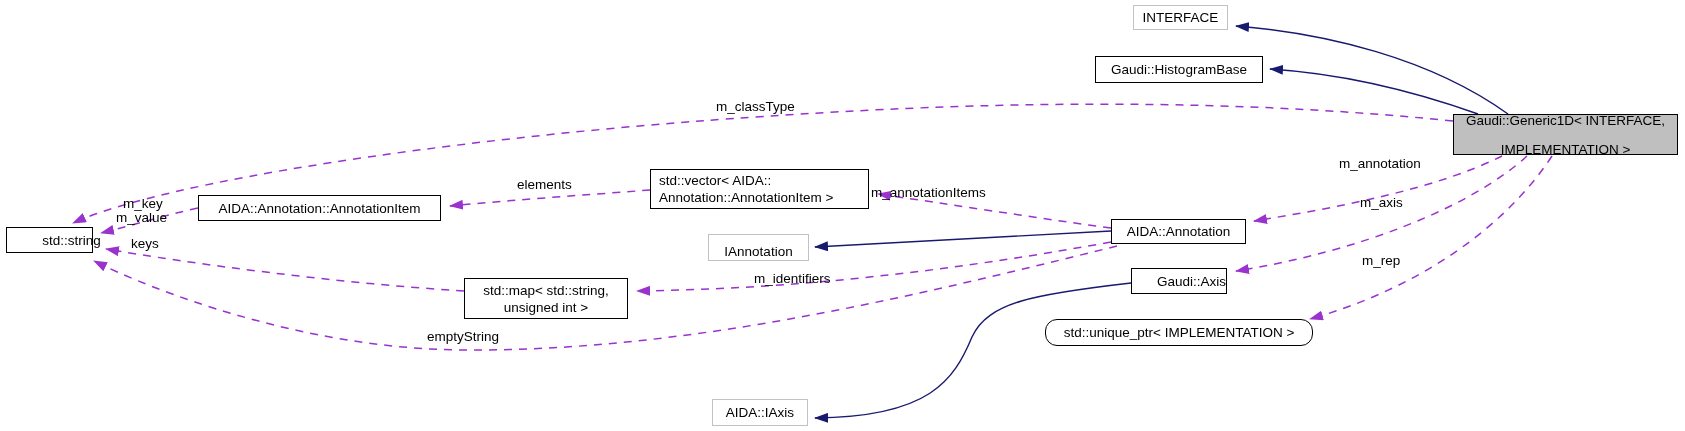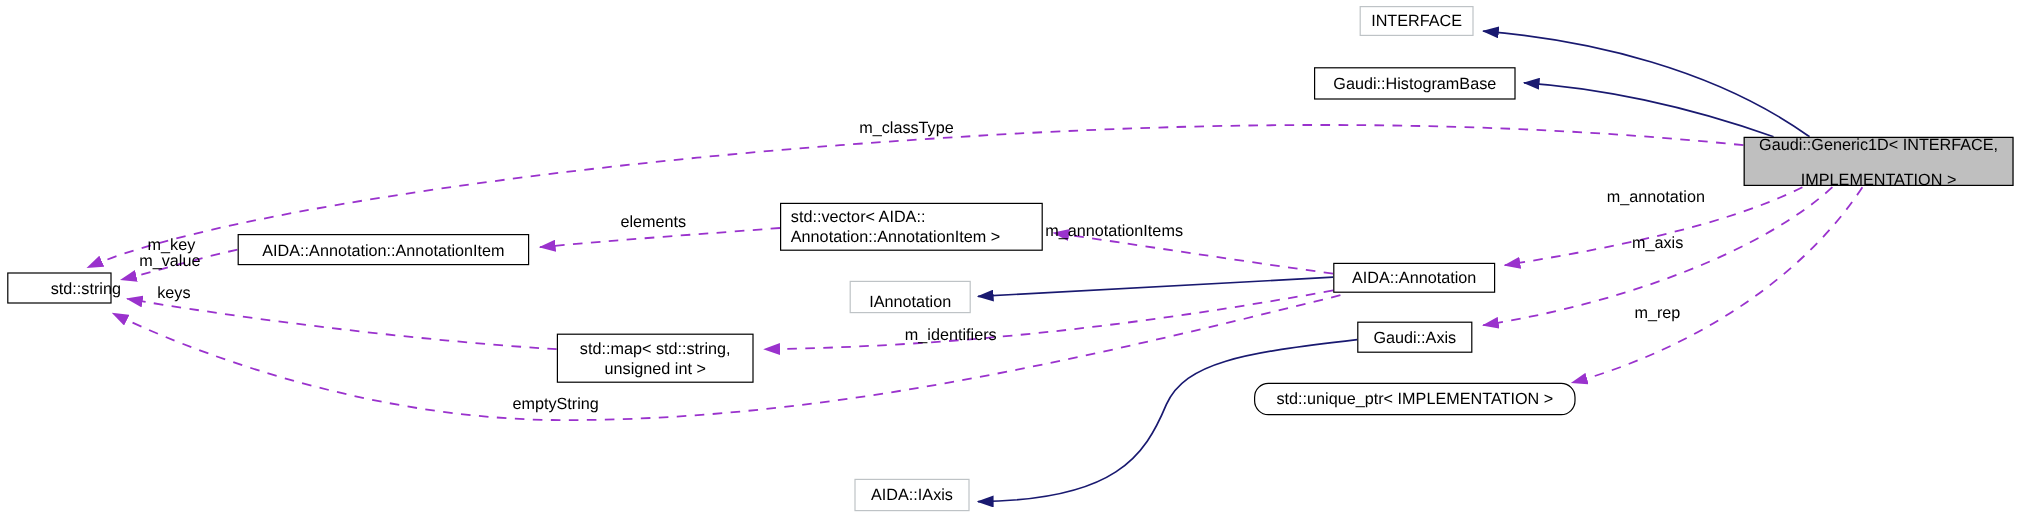--- a/index.html
+++ b/index.html
@@ -96,21 +96,21 @@
 
   <div class="node" style="left:1111px;top:219px;width:135px;height:25px;">
     <span>AIDA::Annotation</span>
   </div>
 
   <div class="node" style="left:464px;top:278px;width:164px;height:41px;">
     <span>std::map&lt; std::string,</span>
     <span>unsigned int &gt;</span>
   </div>
 
-  <div class="node" style="left:1131px;top:268px;width:96px;height:26px;">
+  <div class="node" style="left:1131px;top:268px;width:96px;height:26px;align-items:flex-end;">
     <span>Gaudi::Axis</span>
   </div>
 
   <div class="node" style="left:1045px;top:319px;width:268px;height:27px;border-radius:12px;">
     <span>std::unique_ptr&lt; IMPLEMENTATION &gt;</span>
   </div>
 
   <div class="node external" style="left:712px;top:399px;width:96px;height:27px;">
     <span>AIDA::IAxis</span>
   </div>

